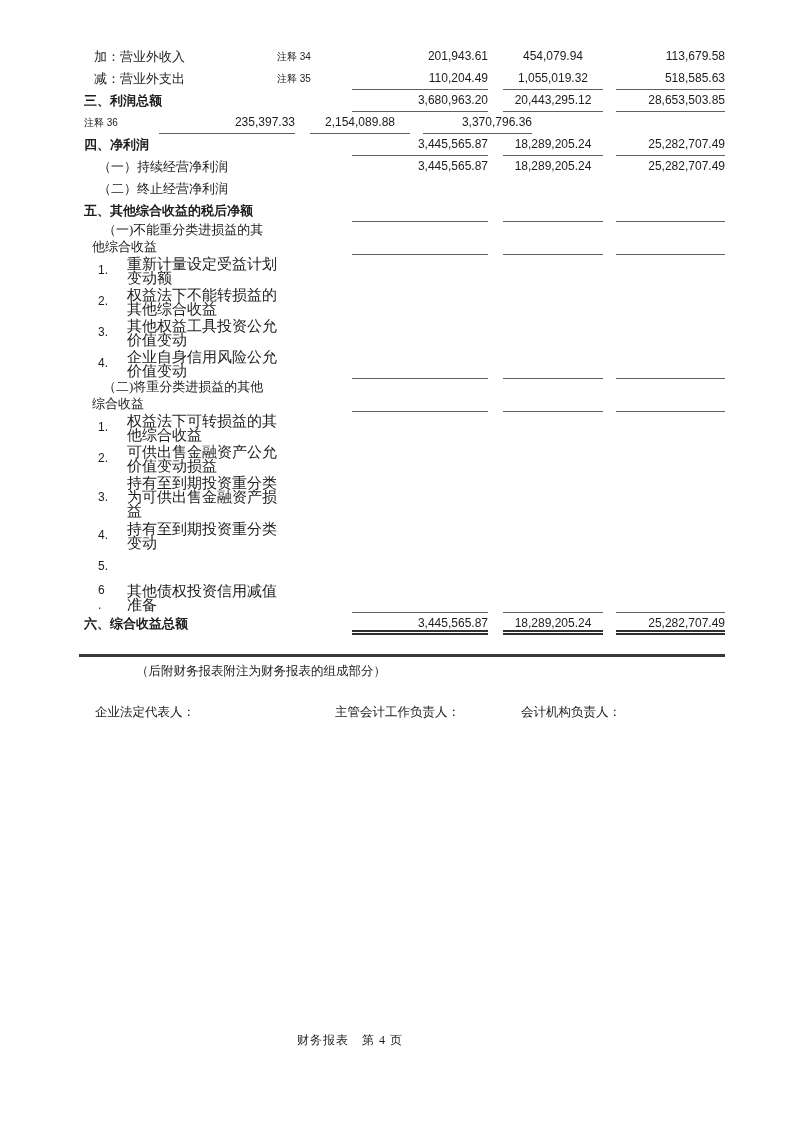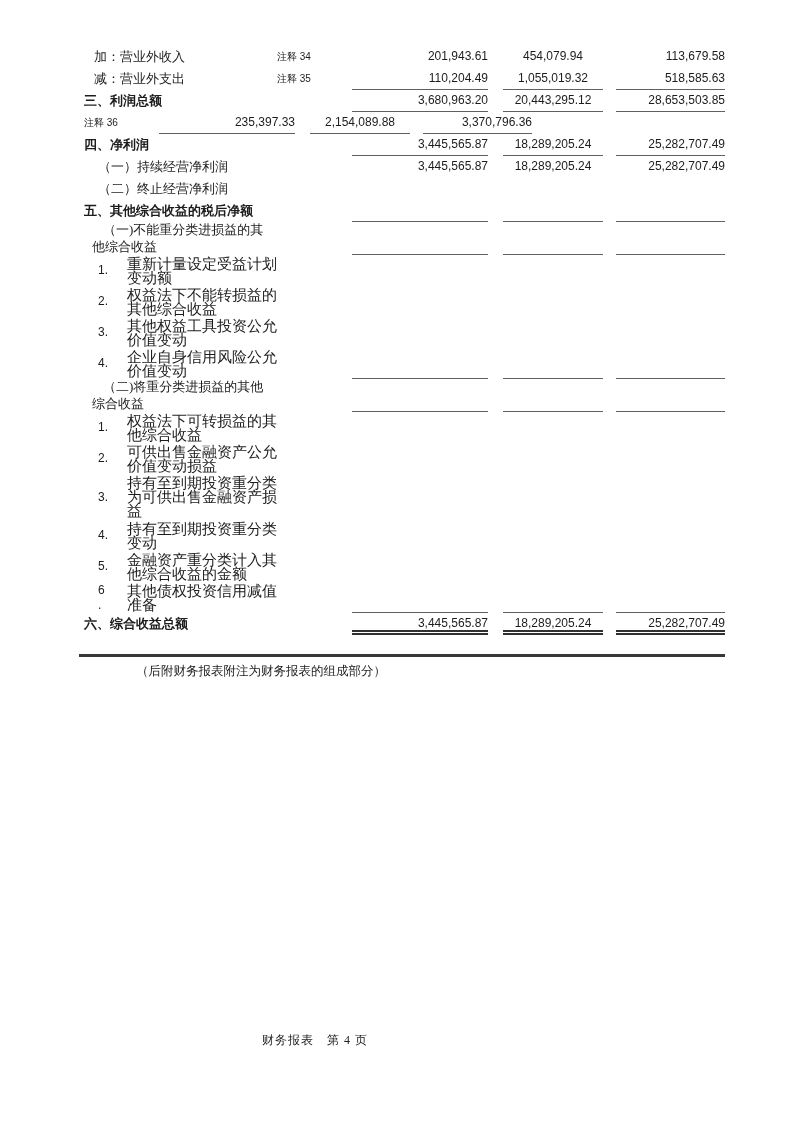--- a/index.html
+++ b/index.html
@@ -35,21 +35,21 @@
        font-family:"Liberation Sans","DejaVu Sans",sans-serif;}
   .itxt{width:132px;align-self:center;white-space:pre;line-height:14px;font-size:15px;}
   .hrule{position:absolute;left:79px;top:654px;width:646px;height:3px;background:#383838;}
   .appendix{position:absolute;left:136px;top:663px;font-size:12.5px;}
   .sigrow{position:absolute;left:0;top:704px;width:793px;height:20px;}
   .sig{position:absolute;font-size:12.5px;white-space:nowrap;}
   .sig1{left:95px;}
   .sig2{left:335px;}
   .sig3{left:521px;}
   .pagefooter{position:absolute;left:0;top:1032px;width:630px;text-align:center;
-              font-size:12px;letter-spacing:1px;}
+              font-size:12px;letter-spacing:1px;padding-left:35px;}
 </style>
 </head>
 <body>
 
 <div class="page">
 
   <div class="content" id="rows">
       <div class="row rs">
         <div class="c-label">
           <div class="item">加：营业外收入</div>
@@ -224,22 +224,20 @@
 变动</div>
         </div>
         <div class="c-note"></div>
         <div class="vc v1"></div>
         <div class="vc v2"></div>
         <div class="vc v3"></div>
       </div>
       <div class="row rn2">
         <div class="c-label numwrap">
           <div class="num">5.</div>
-          <div class="itxt">金融资产重分类计入其
-他综合收益的金额</div>
         </div>
         <div class="c-note"></div>
         <div class="vc v1"></div>
         <div class="vc v2"></div>
         <div class="vc v3"></div>
       </div>
       <div class="row rn2">
         <div class="c-label numwrap">
           <div class="num">6
 .</div>
@@ -259,15 +257,20 @@
         <div class="vc v1 dbl">3,445,565.87</div>
         <div class="vc v2 dbl">18,289,205.24</div>
         <div class="vc v3 dbl">25,282,707.49</div>
       </div>
     </div>
 
   <div class="hrule"></div>
 
   <div class="appendix">（后附财务报表附注为财务报表的组成部分）</div>
 
+  <div class="sigrow">
+    <span class="sig sig1">企业法定代表人：</span>
+    <span class="sig sig2">主管会计工作负责人：</span>
+    <span class="sig sig3">会计机构负责人：</span>
+  </div>
 
   <div class="pagefooter">财务报表　第 4 页</div>
 </div>
 
 </body></html>

